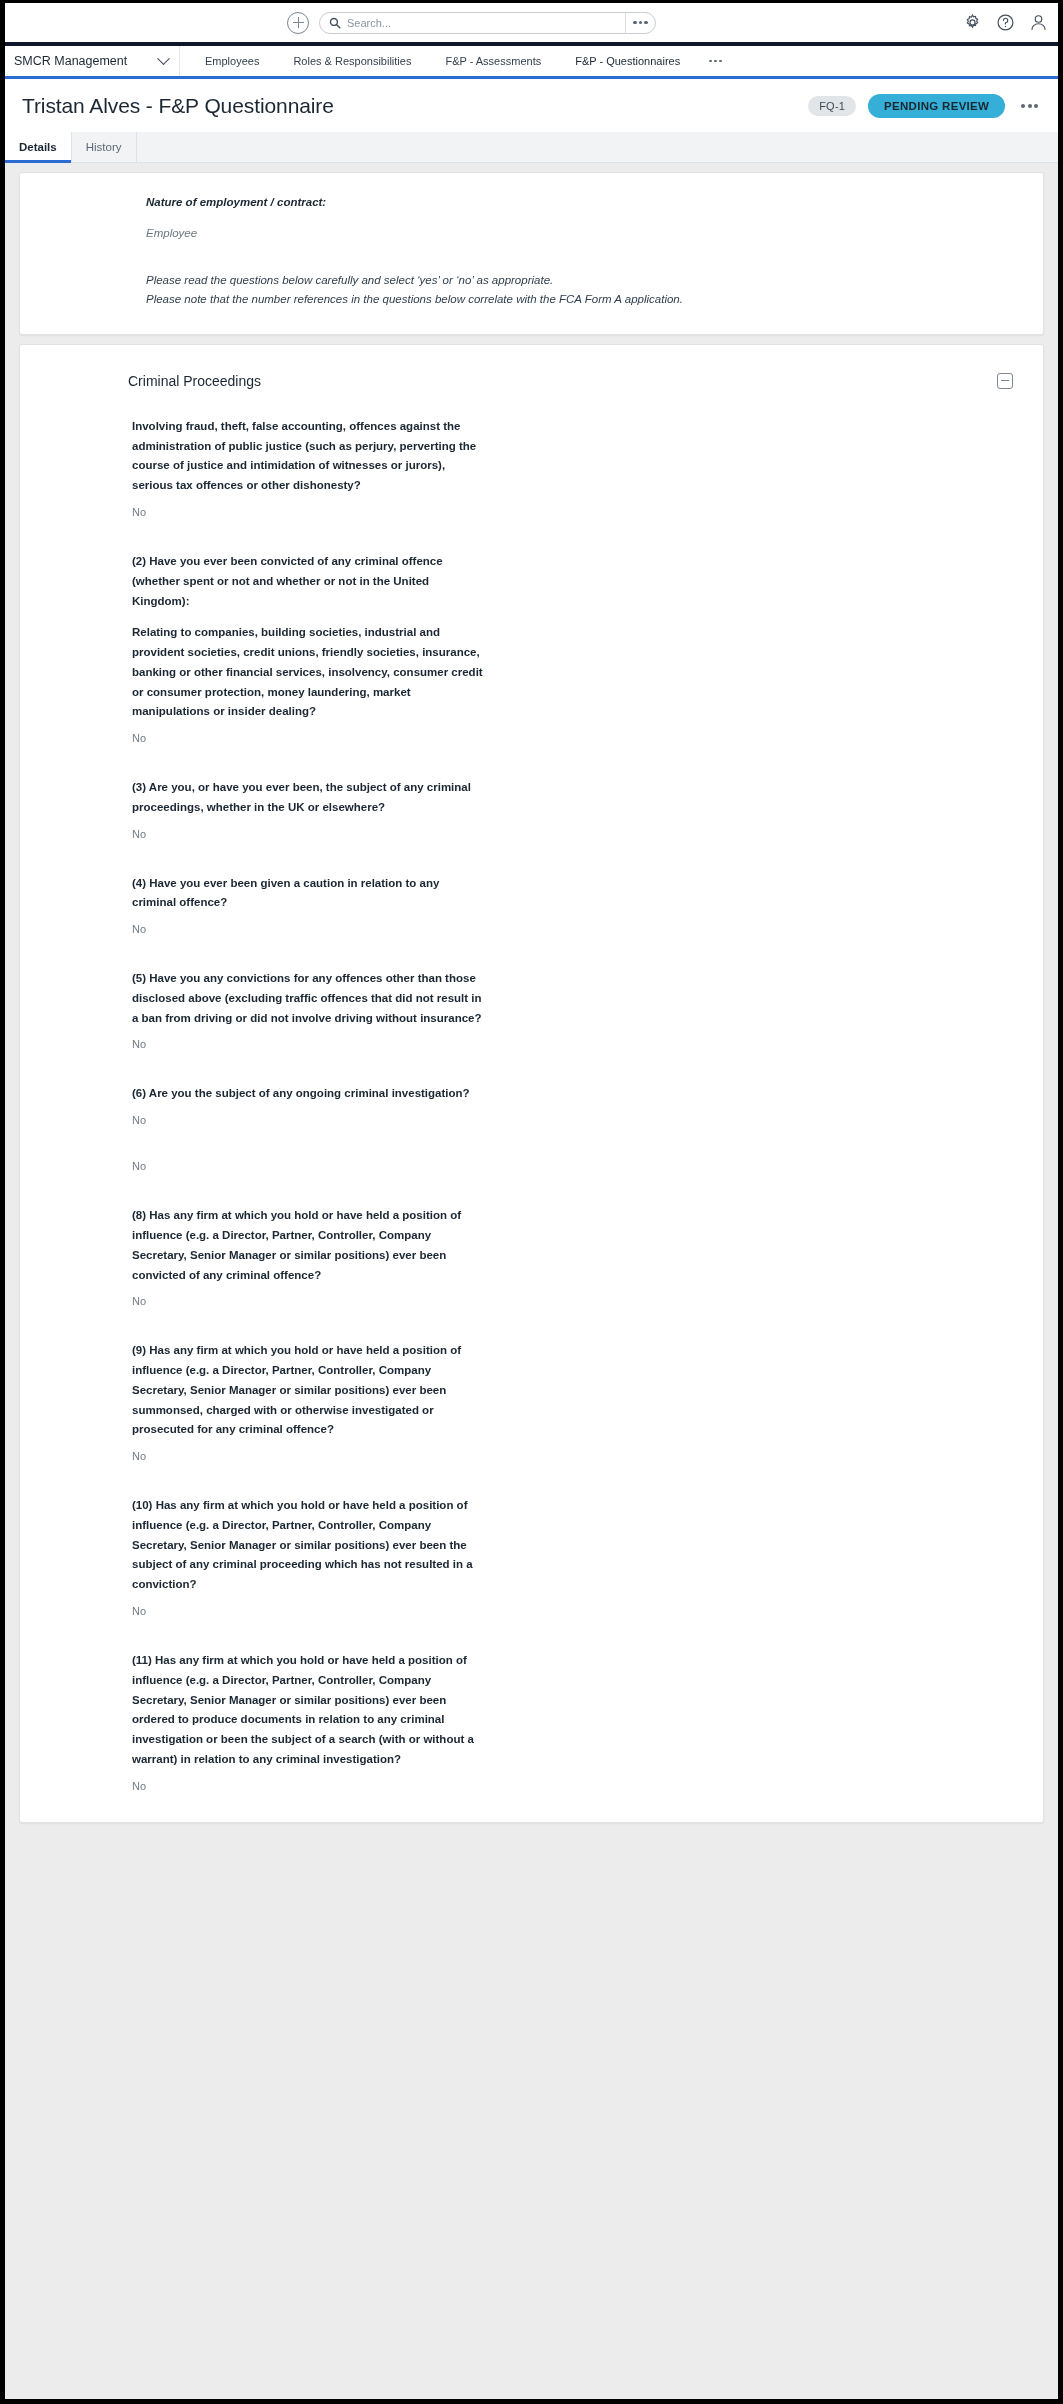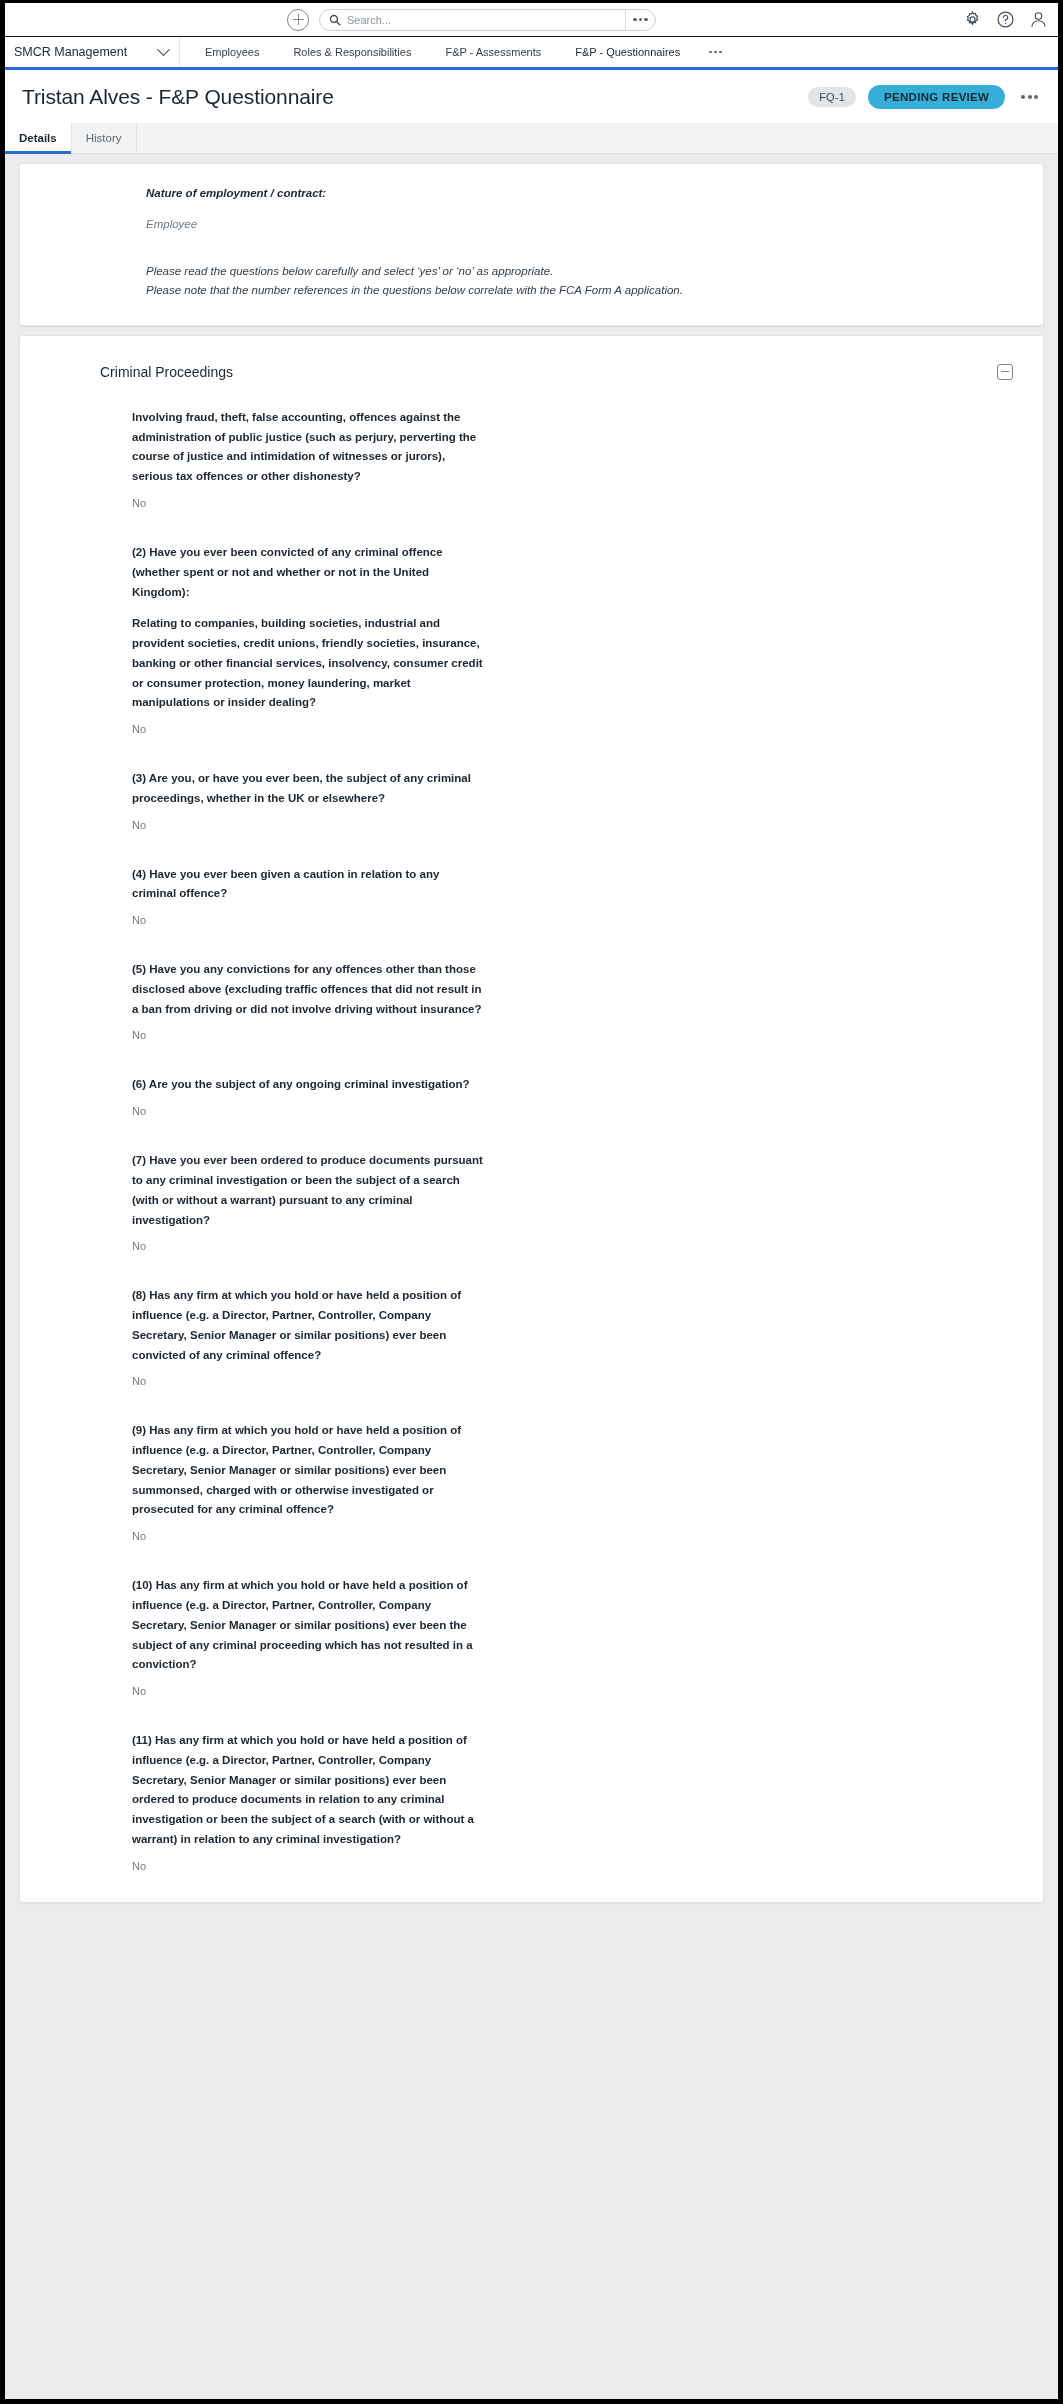--- a/index.html
+++ b/index.html
@@ -22,23 +22,23 @@
     border-left: 5px solid #000000;
     border-right: 5px solid #000000;
     border-top: 3px solid #000000;
     border-bottom: 5px solid #000000;
     display: flex;
     flex-direction: column;
   }
 
   
   .globalbar {
-    height: 34px;
+    height: 43px;
     background: #ffffff;
-    border-bottom: 1px solid #0f172a;
+    border-bottom: 4px solid #0f172a;
     display: flex;
     align-items: center;
     position: relative;
     flex: 0 0 auto;
   }
 
   .gb-center {
     position: absolute;
     left: 282px;
     display: flex;
@@ -275,21 +275,21 @@
     color: #31404e;
     line-height: 1.65;
   }
 
   
   .card-section { padding: 28px 0 22px 0; }
   .section-head {
     display: flex;
     align-items: center;
     justify-content: space-between;
-    padding: 0 30px 0 80px;
+    padding: 0 30px 0 108px;
     margin-bottom: 28px;
   }
   .section-title {
     font-size: 14px;
     font-weight: 400;
     color: #1b2733;
   }
   .collapse-btn {
     width: 16px; height: 16px;
     border: 1.5px solid #7b8794;
@@ -464,21 +464,20 @@
           <div class="qtext">(5) Have you any convictions for any offences other than those disclosed above (excluding traffic offences that did not result in a ban from driving or did not involve driving without insurance?</div>
           <div class="qanswer">No</div>
         </div>
 
         <div class="qitem">
           <div class="qtext">(6) Are you the subject of any ongoing criminal investigation?</div>
           <div class="qanswer">No</div>
         </div>
 
         <div class="qitem">
-          <div class="qtext">(7) Have you ever been ordered to produce documents pursuant to any criminal investigation or been the subject of a search (with or without a warrant) pursuant to any criminal investigation?</div>
           <div class="qanswer">No</div>
         </div>
 
         <div class="qitem">
           <div class="qtext">(8) Has any firm at which you hold or have held a position of influence (e.g. a Director, Partner, Controller, Company Secretary, Senior Manager or similar positions) ever been convicted of any criminal offence?</div>
           <div class="qanswer">No</div>
         </div>
 
         <div class="qitem">
           <div class="qtext">(9) Has any firm at which you hold or have held a position of influence (e.g. a Director, Partner, Controller, Company Secretary, Senior Manager or similar positions) ever been summonsed, charged with or otherwise investigated or prosecuted for any criminal offence?</div>

